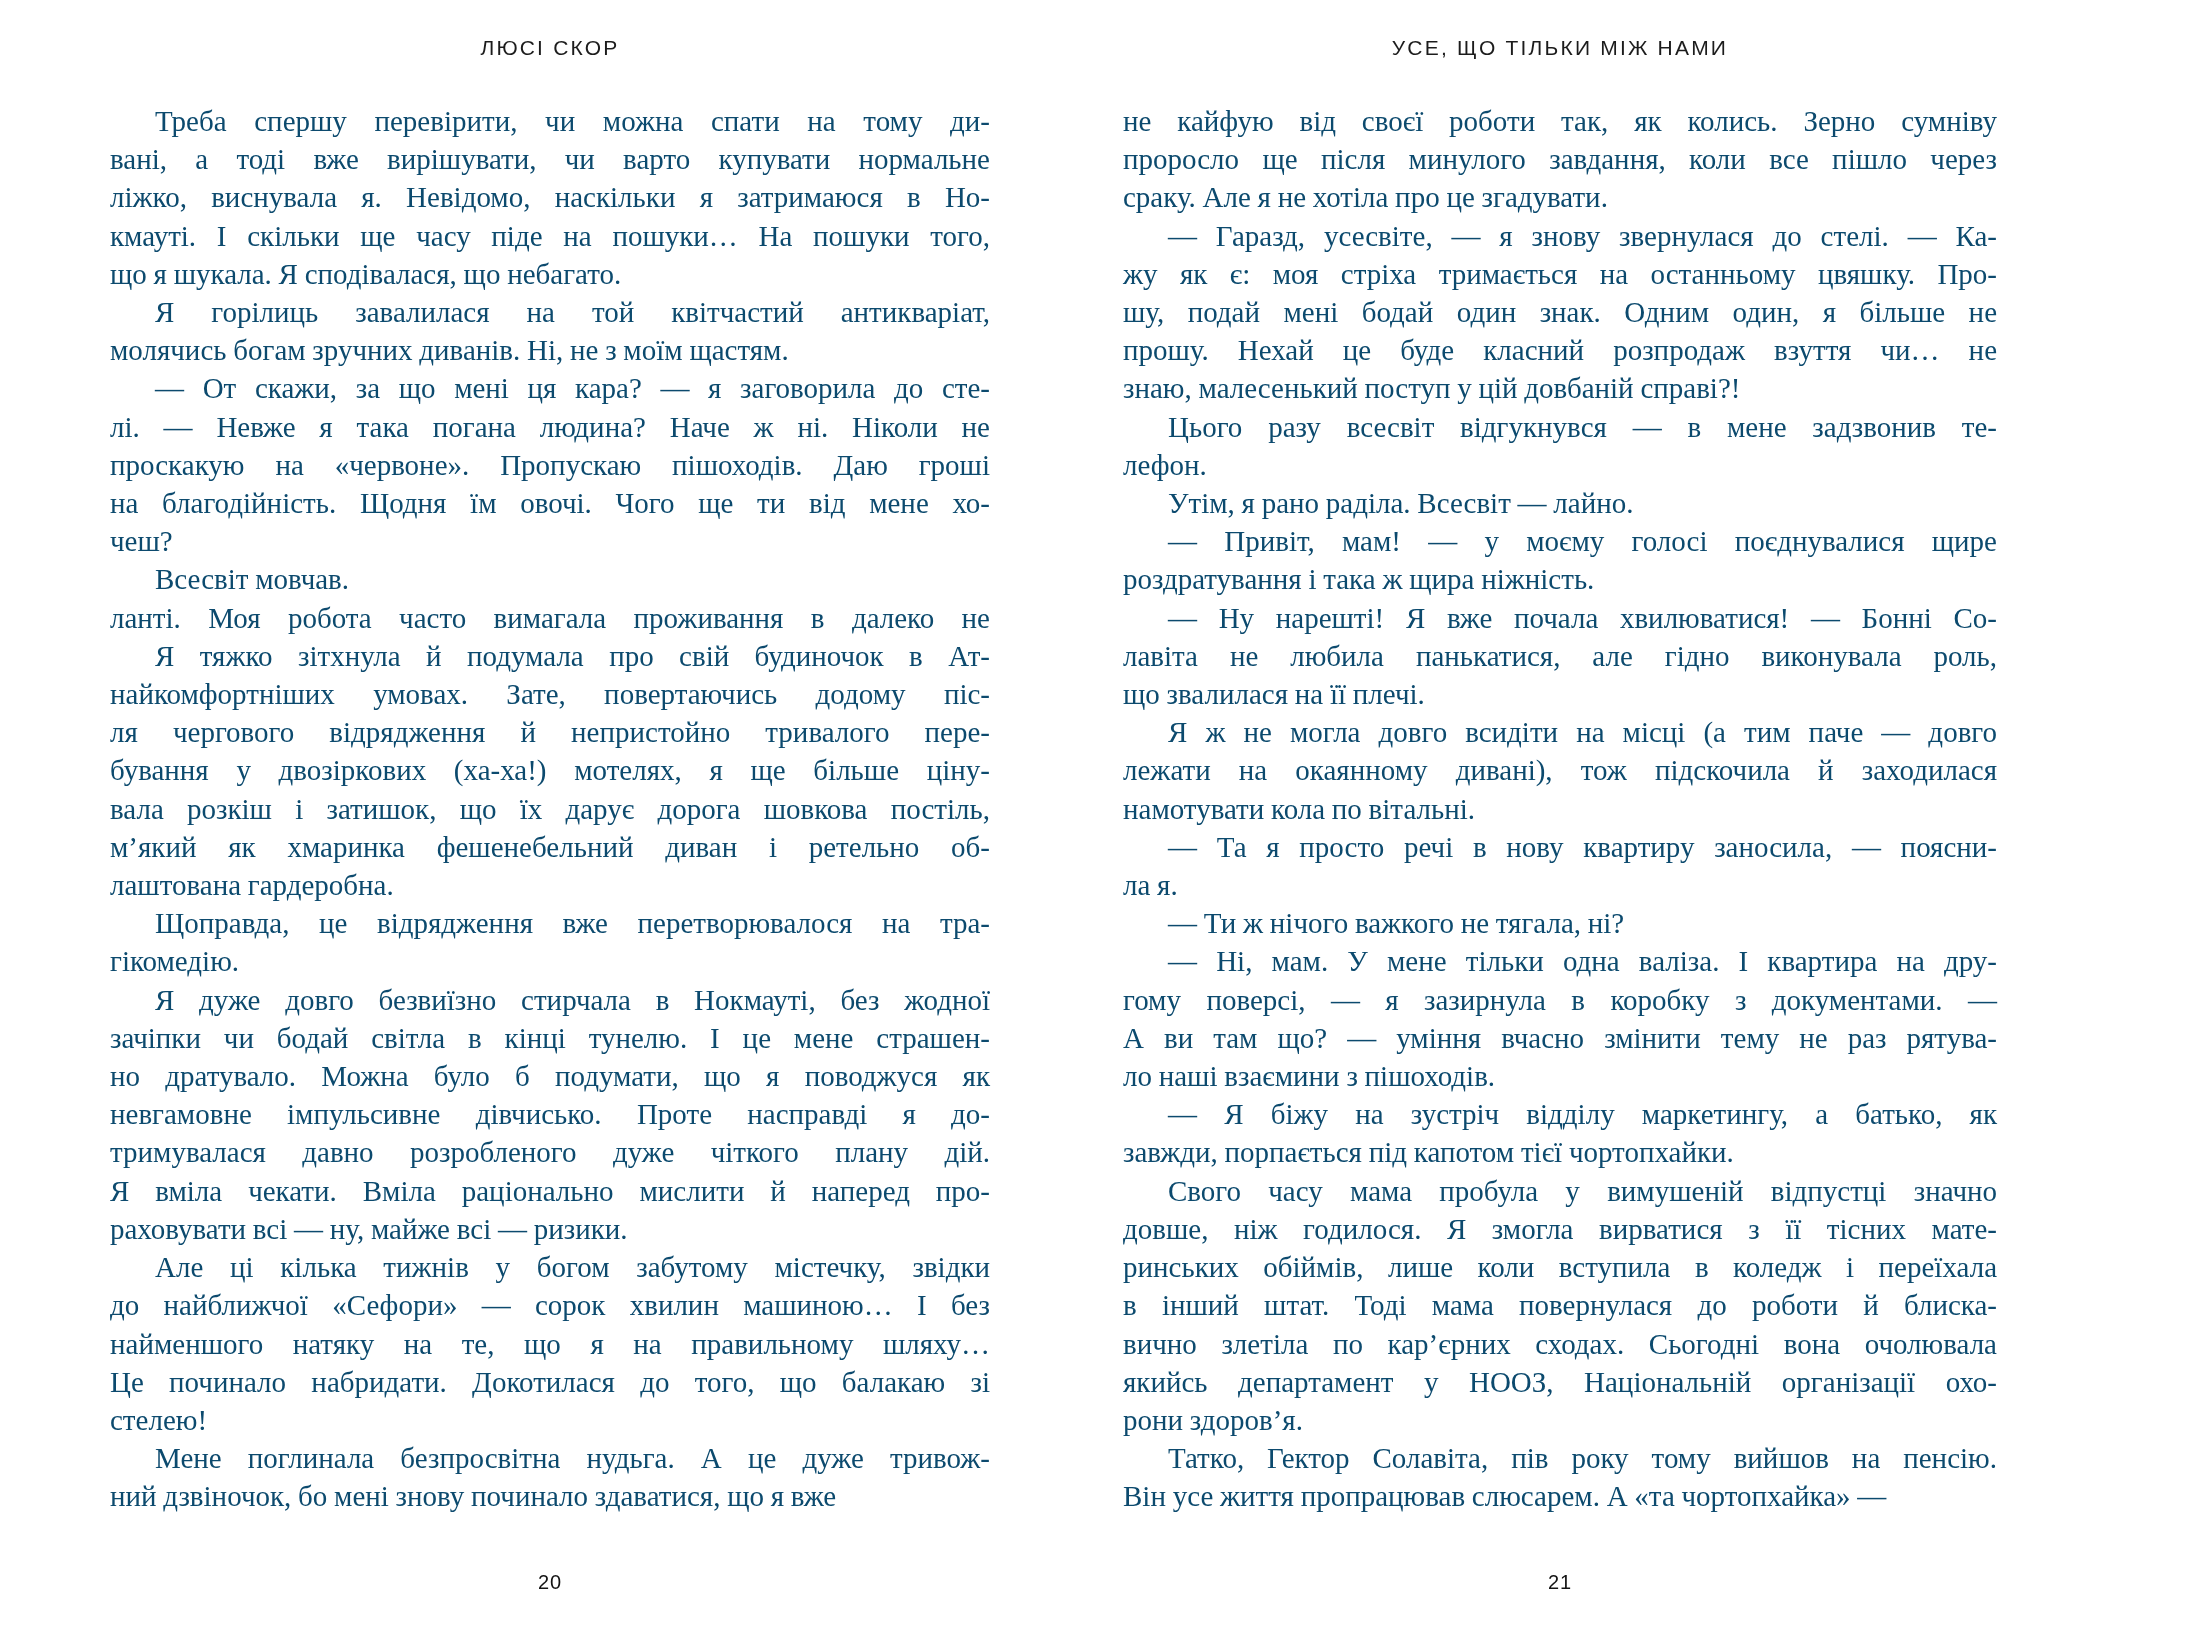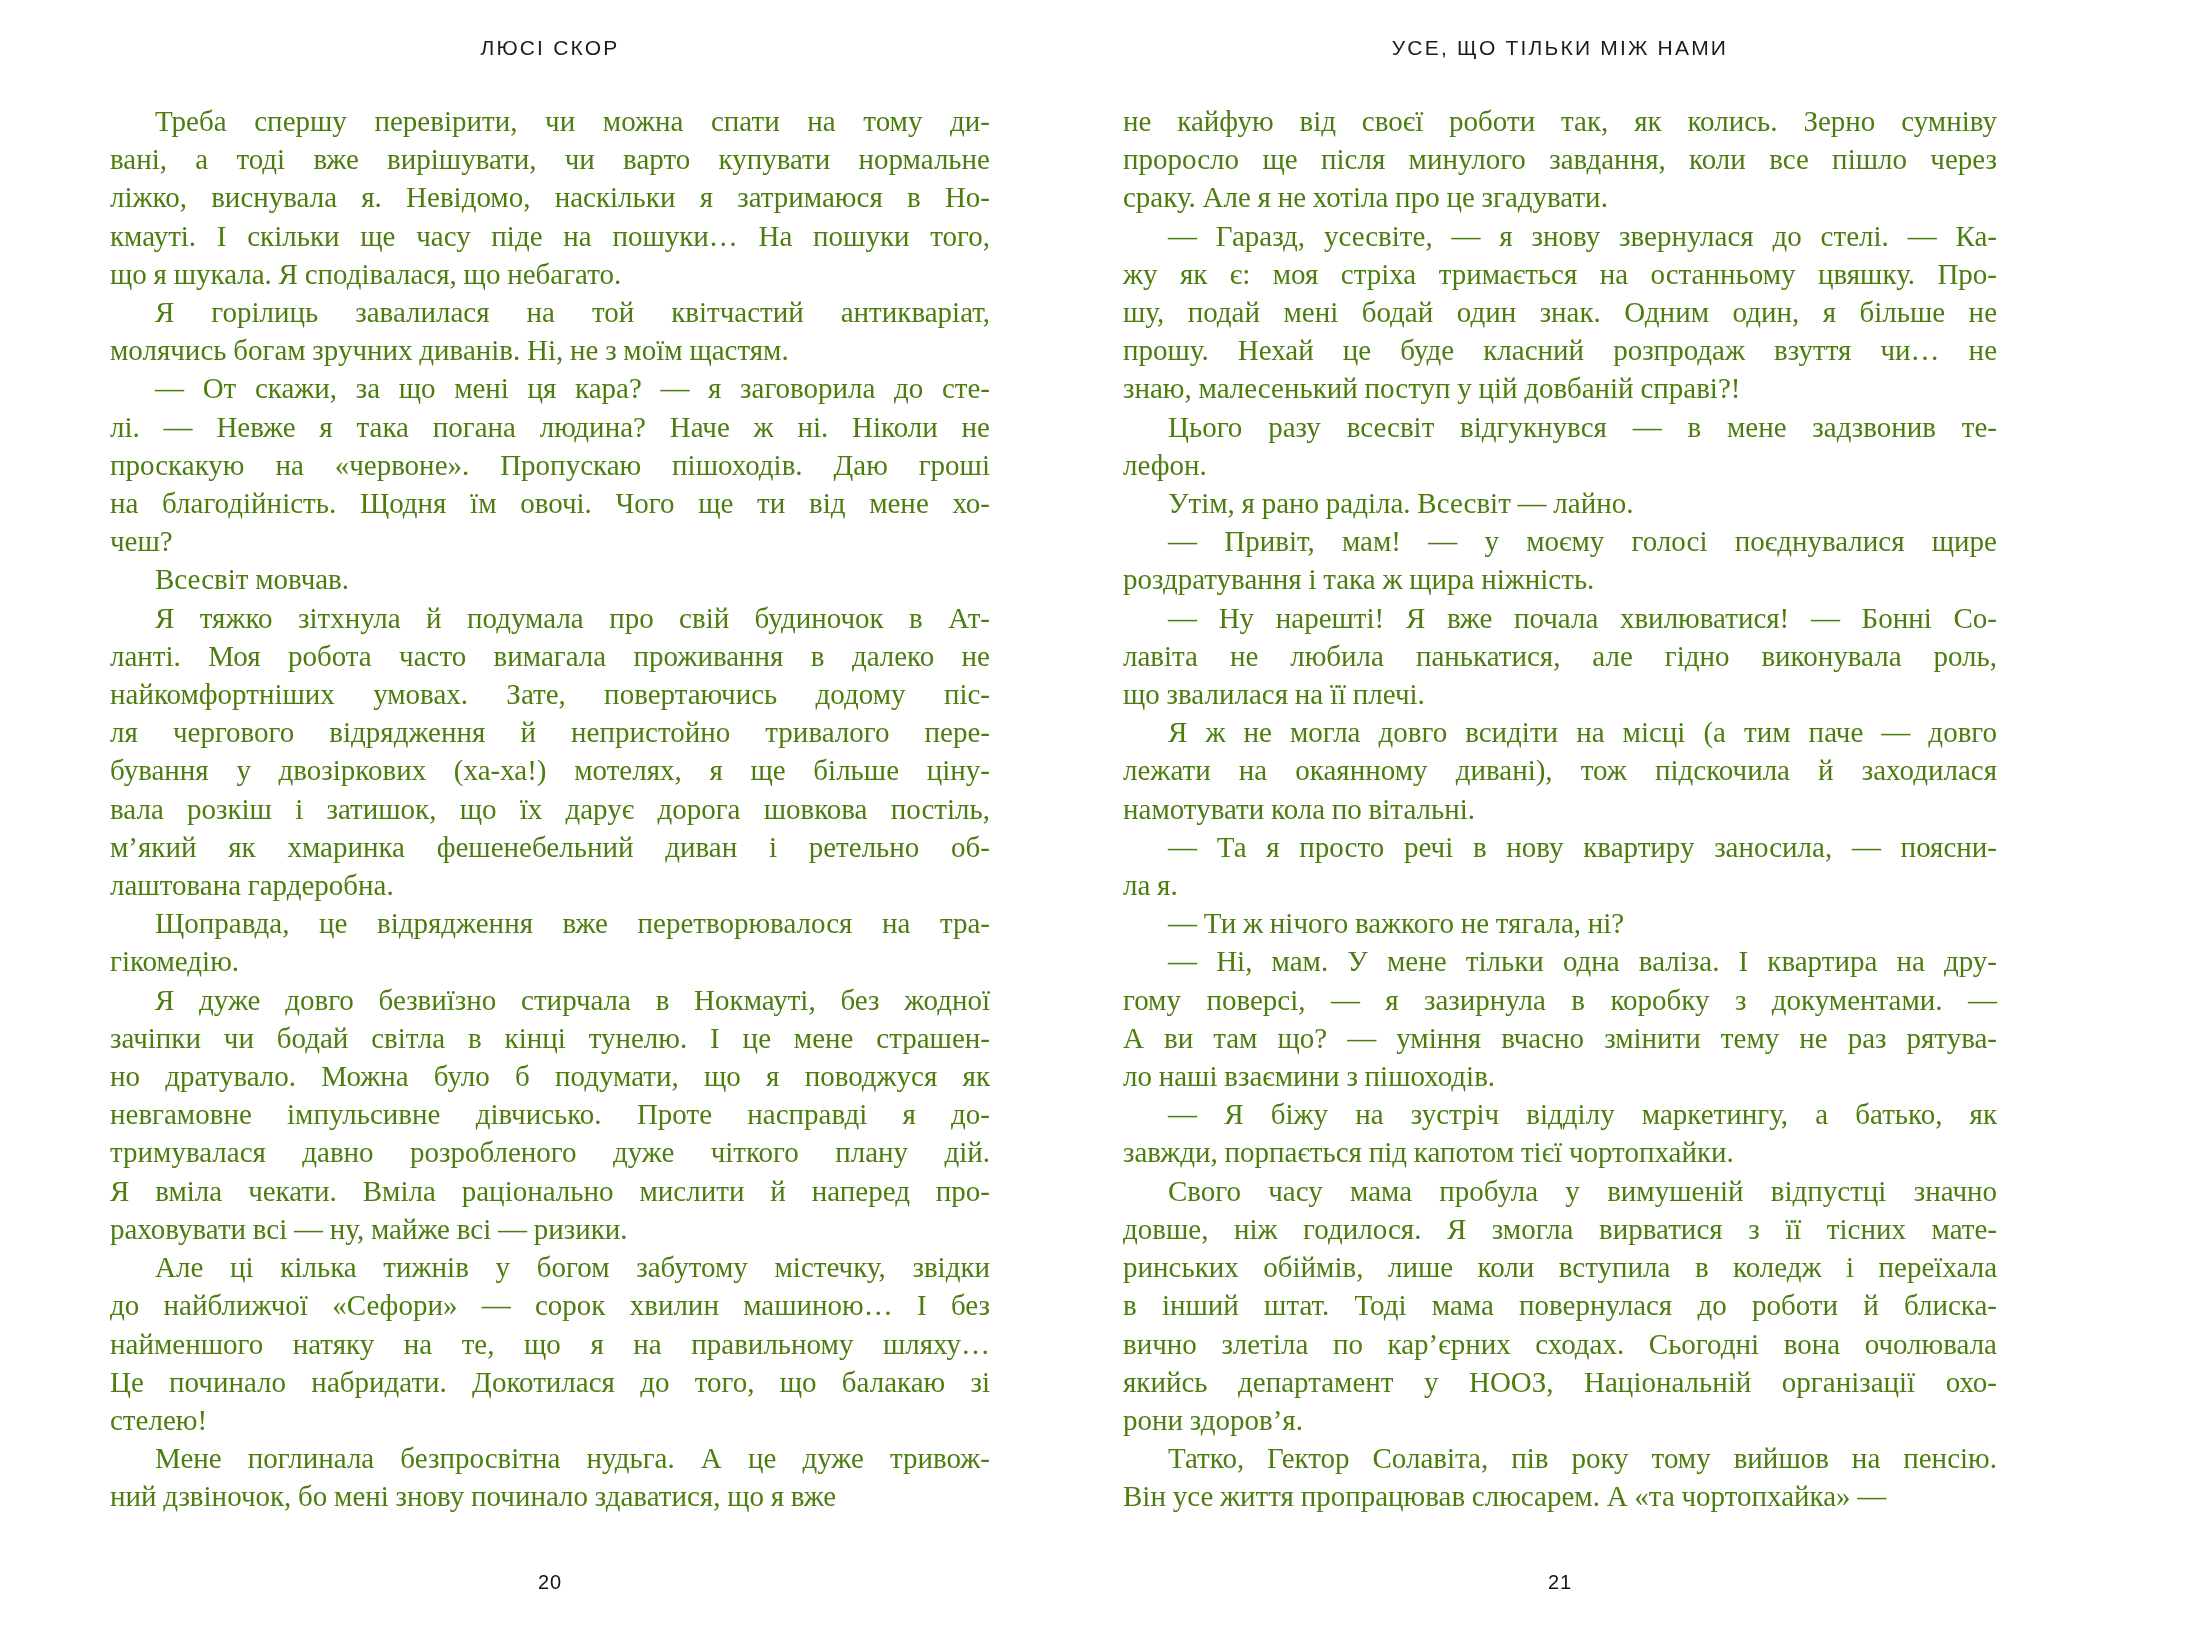--- a/index.html
+++ b/index.html
@@ -45,21 +45,21 @@
     font-size: 21px;
     letter-spacing: 2.2px;
     text-align: center;
     white-space: nowrap;
     color: #1c1c1c;
   }
   .page-body {
     margin-top: 40px;
     font-size: 29px;
     line-height: 38.2px;
-    color: #4d7c0f;
+    color: #0c4a6e;
     word-spacing: -0.5px;
   }
   .paragraph {
     margin: 0;
   }
   .line {
     text-align: justify;
     text-align-last: justify;
     white-space: normal;
   }
@@ -105,22 +105,22 @@
             <div class="line indent">— От скажи, за що мені ця кара? — я заговорила до сте-</div>
             <div class="line">лі. — Невже я така погана людина? Наче ж ні. Ніколи не</div>
             <div class="line">проскакую на «червоне». Пропускаю пішоходів. Даю гроші</div>
             <div class="line">на благодійність. Щодня їм овочі. Чого ще ти від мене хо-</div>
             <div class="line last">чеш?</div>
           </div>
           <div class="paragraph">
             <div class="line indent last">Всесвіт мовчав.</div>
           </div>
           <div class="paragraph">
+            <div class="line">ланті. Моя робота часто вимагала проживання в далеко не</div>
             <div class="line indent">Я тяжко зітхнула й подумала про свій будиночок в Ат-</div>
-            <div class="line">ланті. Моя робота часто вимагала проживання в далеко не</div>
             <div class="line">найкомфортніших умовах. Зате, повертаючись додому піс-</div>
             <div class="line">ля чергового відрядження й непристойно тривалого пере-</div>
             <div class="line">бування у двозіркових (ха-ха!) мотелях, я ще більше ціну-</div>
             <div class="line">вала розкіш і затишок, що їх дарує дорога шовкова постіль,</div>
             <div class="line">м’який як хмаринка фешенебельний диван і ретельно об-</div>
             <div class="line last">лаштована гардеробна.</div>
           </div>
           <div class="paragraph">
             <div class="line indent">Щоправда, це відрядження вже перетворювалося на тра-</div>
             <div class="line last">гікомедію.</div>

